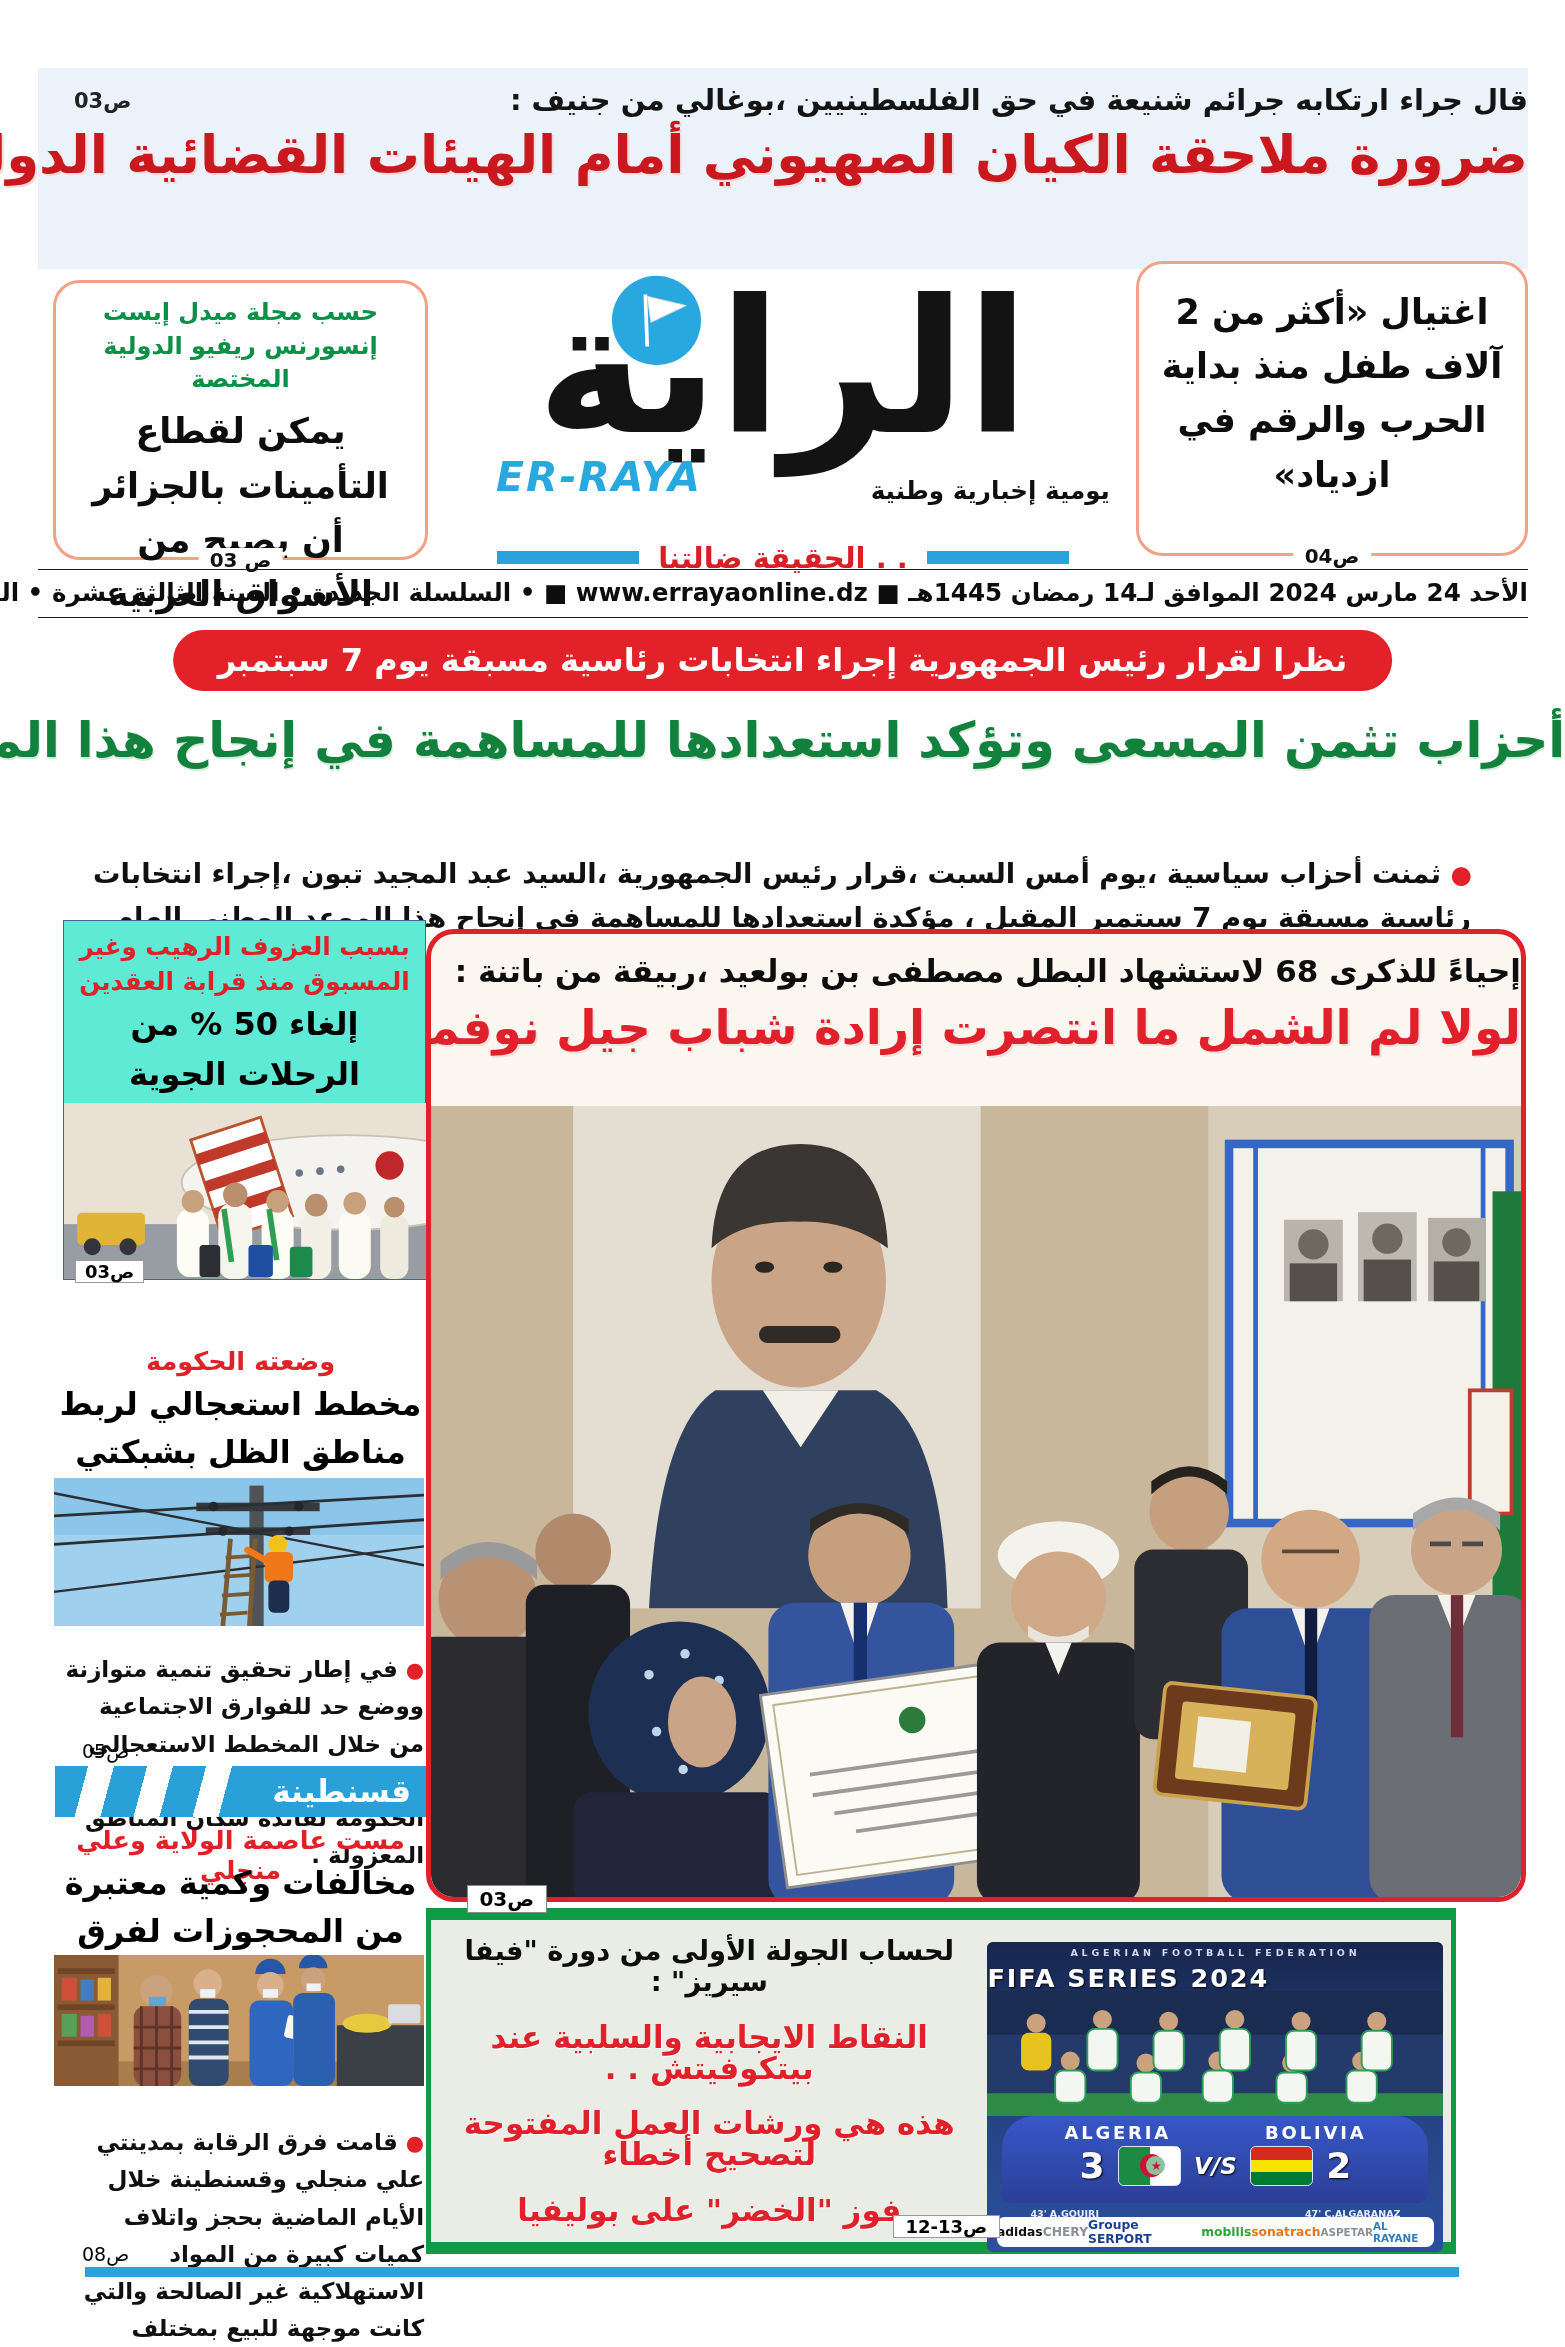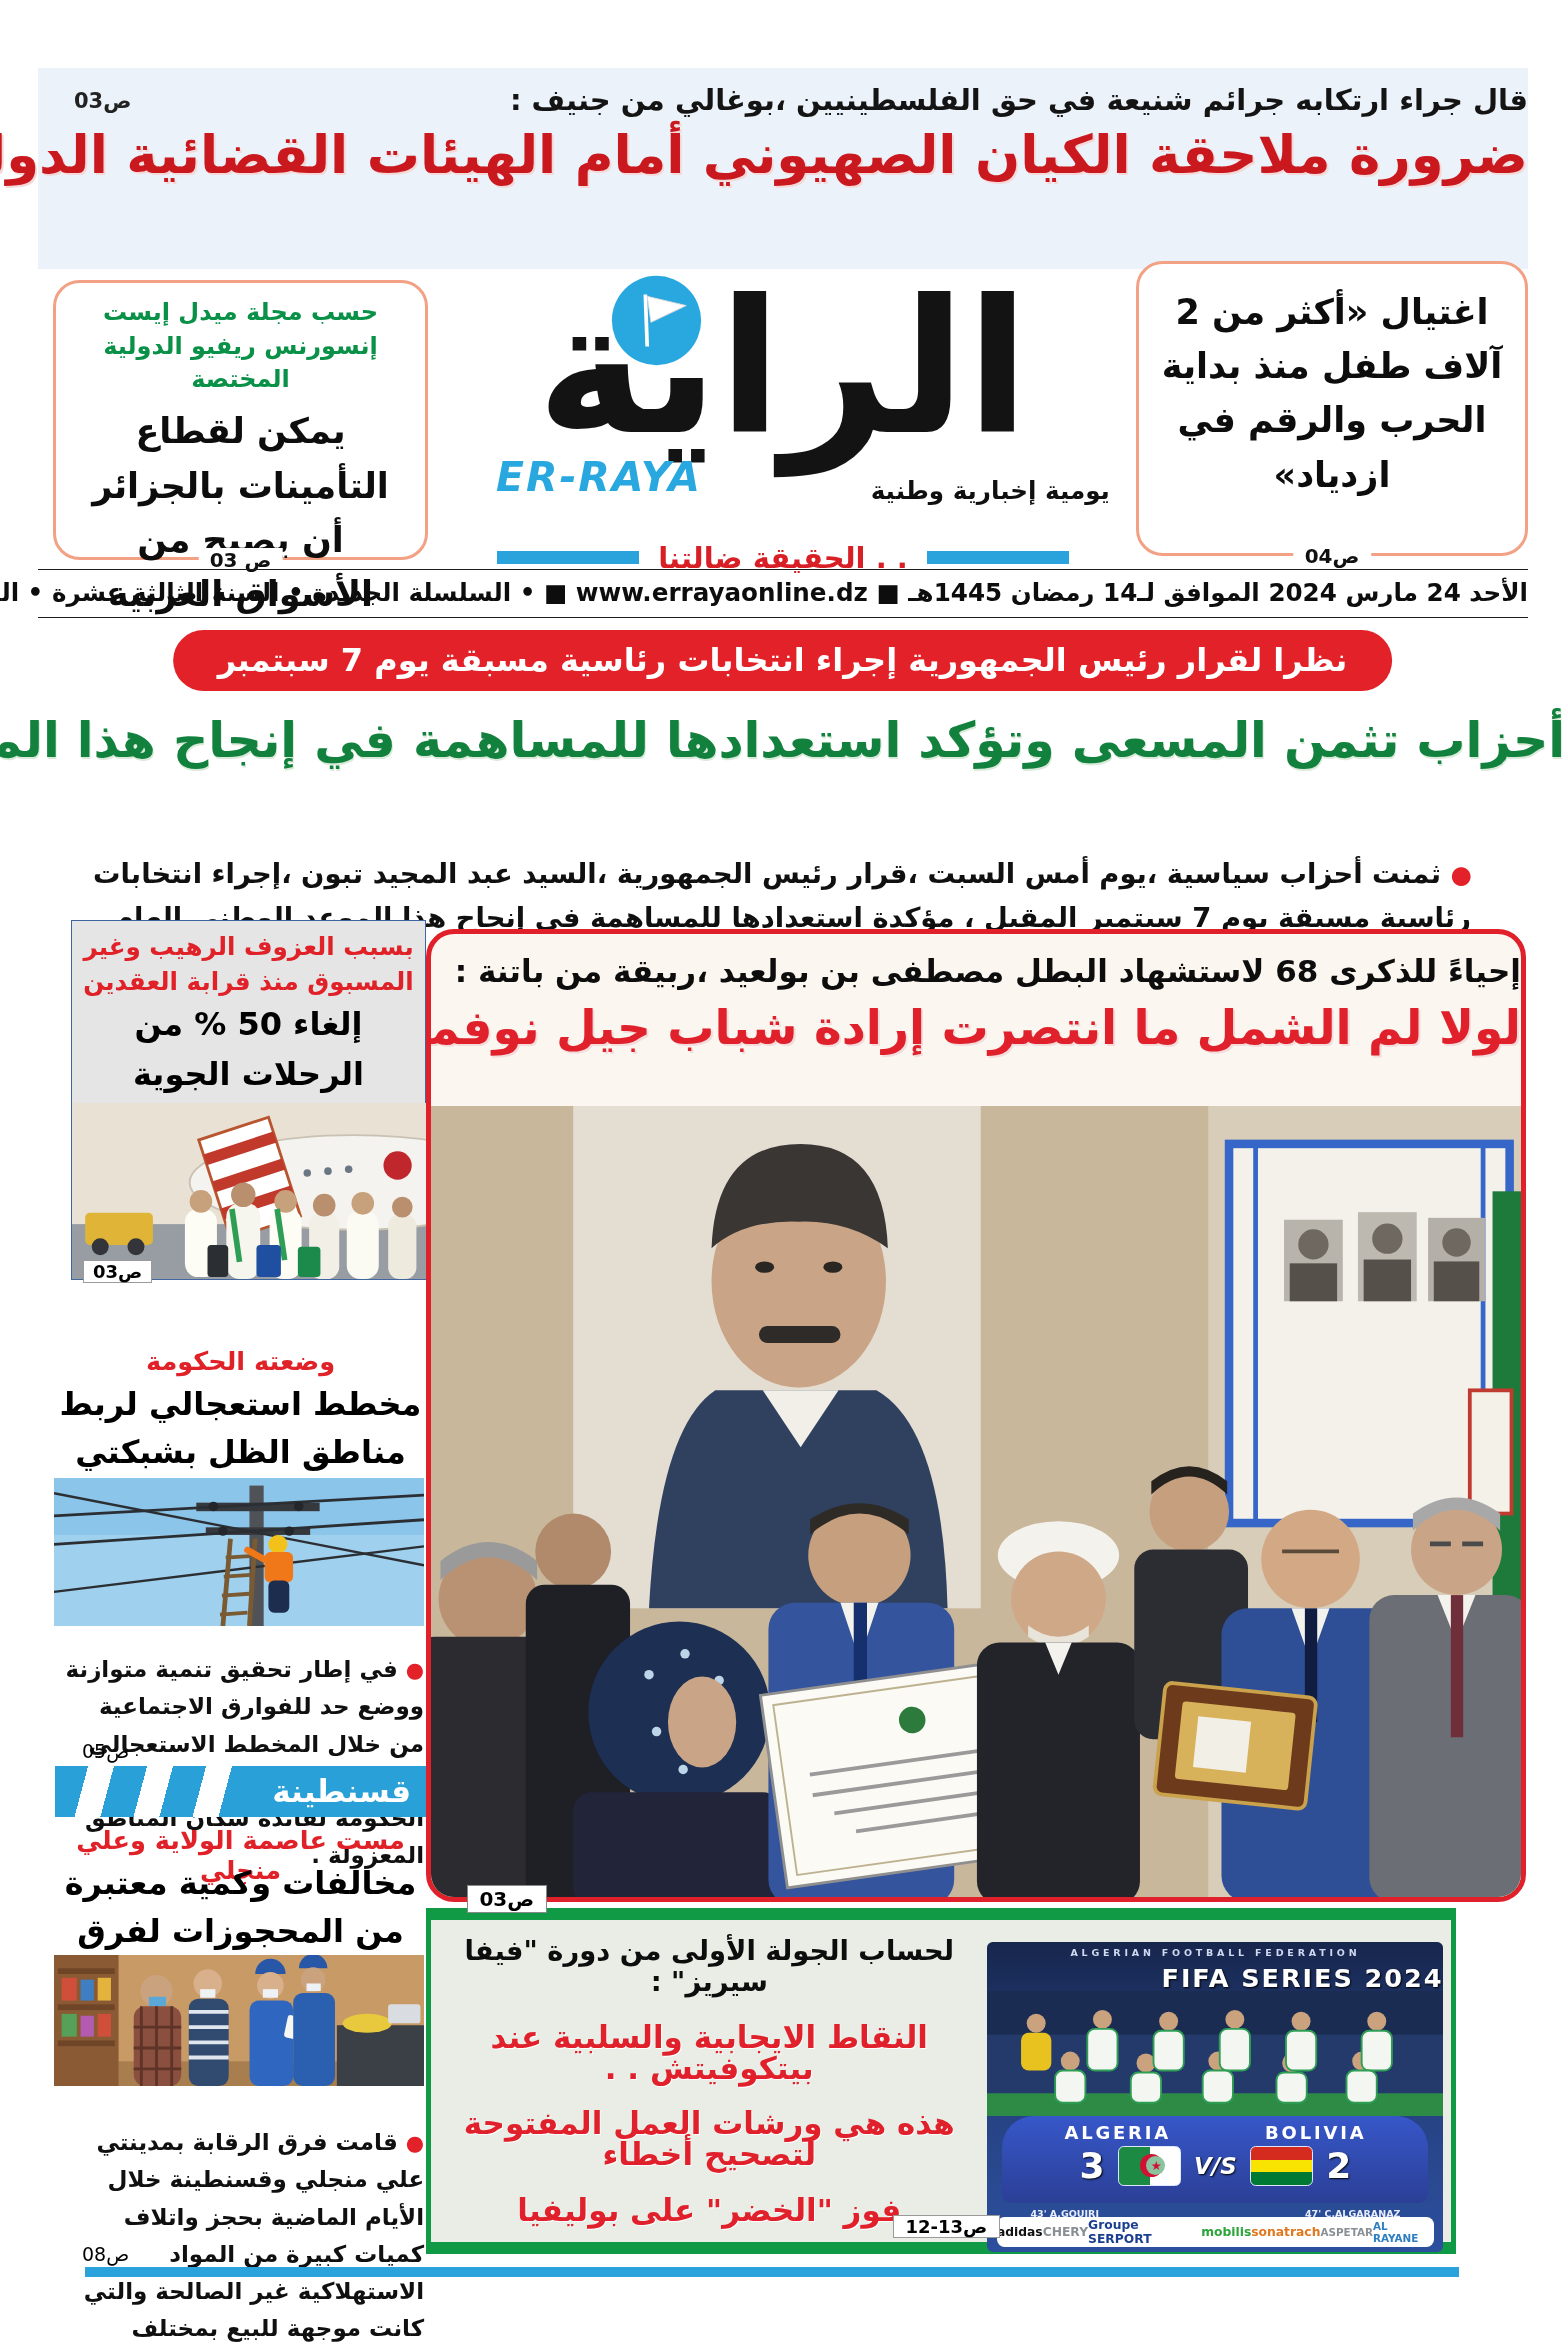--- a/index.html
+++ b/index.html
@@ -29,21 +29,21 @@
   
   .date-bar{left:38px;top:569px;width:1490px;height:47px;border-top:1.9px solid #1c1c1c;border-bottom:1.9px solid #1c1c1c;line-height:45px;text-align:center;font-size:24.6px;font-weight:bold;color:#0d0d0d;white-space:nowrap;}
   
   .lead-banner{top:630px;left:50%;transform:translateX(-50%);background:#e32128;color:#fff;font-size:32px;font-weight:bold;padding:11.4px 45px;border-radius:42px;white-space:nowrap;}
   .lead-headline{top:712px;left:0;right:0;margin:0;text-align:center;color:#13813e;font-size:49px;font-weight:bold;white-space:nowrap;text-shadow:0.9px 1.9px 0 #d9ead9;}
   .lead-par{top:825px;left:76px;right:76px;text-align:center;font-size:27.4px;font-weight:bold;color:#101010;line-height:1.6;}
   .lead-par .bullet{color:#e32128;font-size:24.6px;}
   .lead-par .pref{font-size:19px;direction:ltr;display:inline-block;}
   
   .sidebar{left:55px;top:920px;width:371px;height:1348px;}
-  .sb-box1{position:absolute;top:0;left:16px;right:0;height:358px;border:1.9px solid #40659f;background:#e5e5e5;}
+  .sb-box1{position:absolute;top:0;left:8px;right:0;height:358px;border:1.9px solid #40659f;background:#5eead4;}
   .sb1-kicker{color:#e02128;font-size:24.6px;font-weight:bold;line-height:1.45;text-align:center;padding:7.6px 5.7px 0;}
   .sb1-line{color:#000;font-size:32px;font-weight:bold;text-align:center;line-height:1.55;}
   .sb-photo1{position:absolute;left:0;bottom:0;width:367px;height:176px;display:block;}
   .sb-chip{position:absolute;left:11.4px;bottom:-3.8px;background:#fff;border:0.9px solid #9a9a9a;font-size:18px;font-weight:bold;padding:0 8.5px;direction:ltr;z-index:3;}
   .sb-header{position:absolute;left:0;right:0;height:51px;background:#2aa0d8;overflow:hidden;}
   .sb-header .stripes{position:absolute;left:0;top:0;bottom:0;width:52%;background:repeating-linear-gradient(105deg,#2aa0d8 0 32px,#ffffff 32px 57px);}
   .sb-header .lbl{position:absolute;right:15px;top:0;line-height:51px;color:#fff;font-size:31px;font-weight:bold;}
   .sb-red{position:absolute;left:0;right:0;text-align:center;color:#e02128;font-size:25.6px;font-weight:bold;}
   .sb-head{position:absolute;left:0;right:0;text-align:center;color:#000;font-size:32px;font-weight:bold;line-height:1.5;}
   .sb-photo{position:absolute;left:1.9px;right:1.9px;display:block;}
@@ -57,21 +57,21 @@
   .ma-photo{position:absolute;left:0;right:0;bottom:0;top:172px;}
   .ma-chip{left:467px;top:1885px;background:#fff;border:0.9px solid #888;font-size:20px;font-weight:bold;padding:0.9px 11.4px;direction:ltr;z-index:5;}
   
   .sports-box{left:426px;top:1908px;width:1030px;height:346px;background:#e9ede6;border:5.7px solid #109a45;border-top-width:12.3px;border-bottom-width:12.3px;box-sizing:border-box;}
   .sp-text{position:absolute;right:473px;left:9.5px;top:15px;text-align:center;}
   .sp-kicker{font-size:27.4px;font-weight:bold;color:#0d0d0d;margin-bottom:13.2px;}
   .sp-red{color:#e0202a;font-size:31px;font-weight:bold;line-height:1.0;margin-top:24.6px;text-shadow:0.9px 0.9px 0 #fff;}
   .sp-chip{position:absolute;left:462px;bottom:3.8px;background:#fff;border:0.9px solid #9a9a9a;font-size:18px;font-weight:bold;padding:0 11.4px;direction:ltr;z-index:3;}
   .fifa{position:absolute;right:7.6px;top:5.7px;width:456px;height:310px;border-radius:5.7px;overflow:hidden;background:linear-gradient(180deg,#17264d 0%,#25407e 45%,#2c4f9e 100%);direction:ltr;font-family:"DejaVu Sans",sans-serif;margin-top:16px;}
   .fifa-fed{position:absolute;top:5.7px;left:0;right:0;text-align:center;color:#cfd9f0;font-size:9.5px;font-weight:bold;letter-spacing:3.8px;}
-  .fifa-title{position:absolute;top:21px;left:0;right:0;text-align:right;color:#fff;font-size:25.6px;font-weight:bold;letter-spacing:1.9px;text-shadow:0.9px 0.9px 1.9px #000;}
+  .fifa-title{position:absolute;top:21px;left:0;right:0;text-align:left;color:#fff;font-size:25.6px;font-weight:bold;letter-spacing:1.9px;text-shadow:0.9px 0.9px 1.9px #000;}
   .fifa-players{position:absolute;top:49px;left:0;width:456px;height:125px;}
   .fifa-panel{position:absolute;left:15px;right:15px;top:174px;height:87px;background:linear-gradient(180deg,#3757c9,#2b3f96);border-radius:32px 32px 9.5px 9.5px;color:#fff;}
   .fp-names{display:flex;justify-content:space-between;padding:6.6px 62px 0;font-size:18px;font-weight:bold;letter-spacing:2.8px;}
   .fp-score{display:flex;align-items:center;justify-content:center;gap:13.2px;margin-top:1.9px;}
   .fp-num{font-size:36px;font-weight:bold;text-shadow:0.9px 0.9px 1.9px #000;}
   .fp-flag{width:61px;height:38px;border-radius:5.7px;border:1.9px solid #dfe6ff;overflow:hidden;position:relative;}
   .flag-dz{background:linear-gradient(90deg,#1d8a44 0 50%,#ffffff 50% 100%);}
   .flag-dz .cres{position:absolute;left:21px;top:7.6px;width:23px;height:23px;border-radius:50%;background:#d21034;}
   .flag-dz .cres:after{content:"";position:absolute;left:6.6px;top:1.9px;width:19px;height:19px;border-radius:50%;background:#8bc39f;}
   .flag-dz .star{position:absolute;left:32px;top:12.3px;color:#d21034;font-size:12.3px;}

